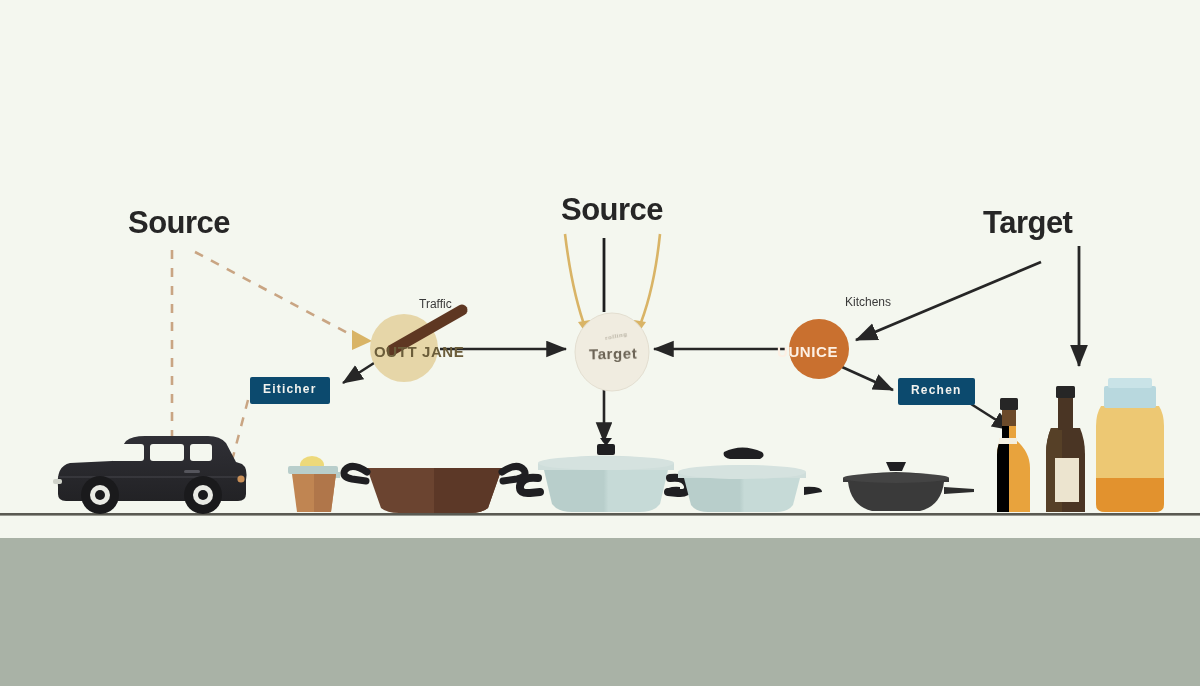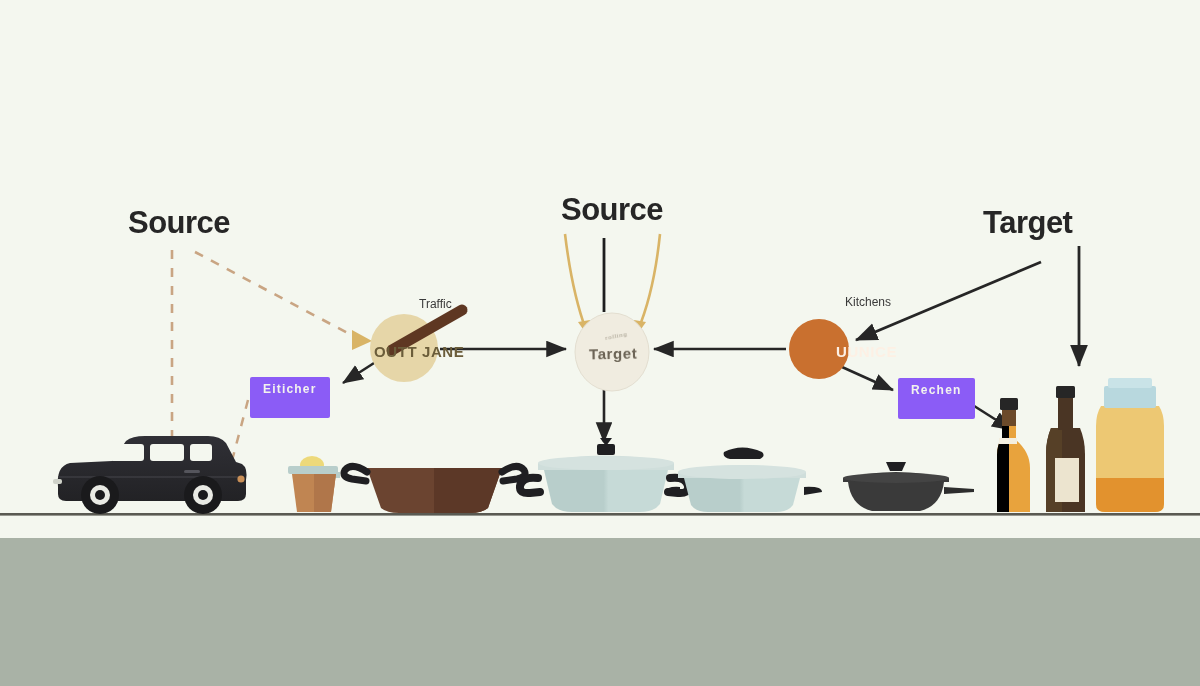--- a/index.html
+++ b/index.html
@@ -37,31 +37,31 @@
   .incircle{
     position:absolute;
     font-size:15px;
     font-weight:bold;
     letter-spacing:0.6px;
     white-space:nowrap;
     filter:blur(0.35px);
   }
   .ic-dough{left:374px;top:343px;color:#6b5d3a;}
   .ic-source{left:589px;top:345px;color:#6b6355;transform:rotate(-1deg);}
-  .ic-juice{left:836px;top:343px;color:#fdf0e4;text-align:right;}
+  .ic-juice{left:777px;top:343px;color:#fdf0e4;text-align:right;}
   .ic-micro{left:605px;top:333px;color:#b9b3a4;font-size:6px;transform:rotate(-11deg);}
 
   .boxlabel{
     position:absolute;
-    background:#8b5cf6;
+    background:#0c4a6e;
     color:#f2f2ee;
     font-size:12px;
     font-weight:bold;
     letter-spacing:1.2px;
-    padding:5px 13px 22px;
+    padding:5px 13px 8px;
     border-radius:2px;
     white-space:nowrap;
     filter:blur(0.2px);
   }
   .bl-left{left:250px;top:377px;}
   .bl-right{left:898px;top:378px;}
 </style>
 </head>
 <body>
 

